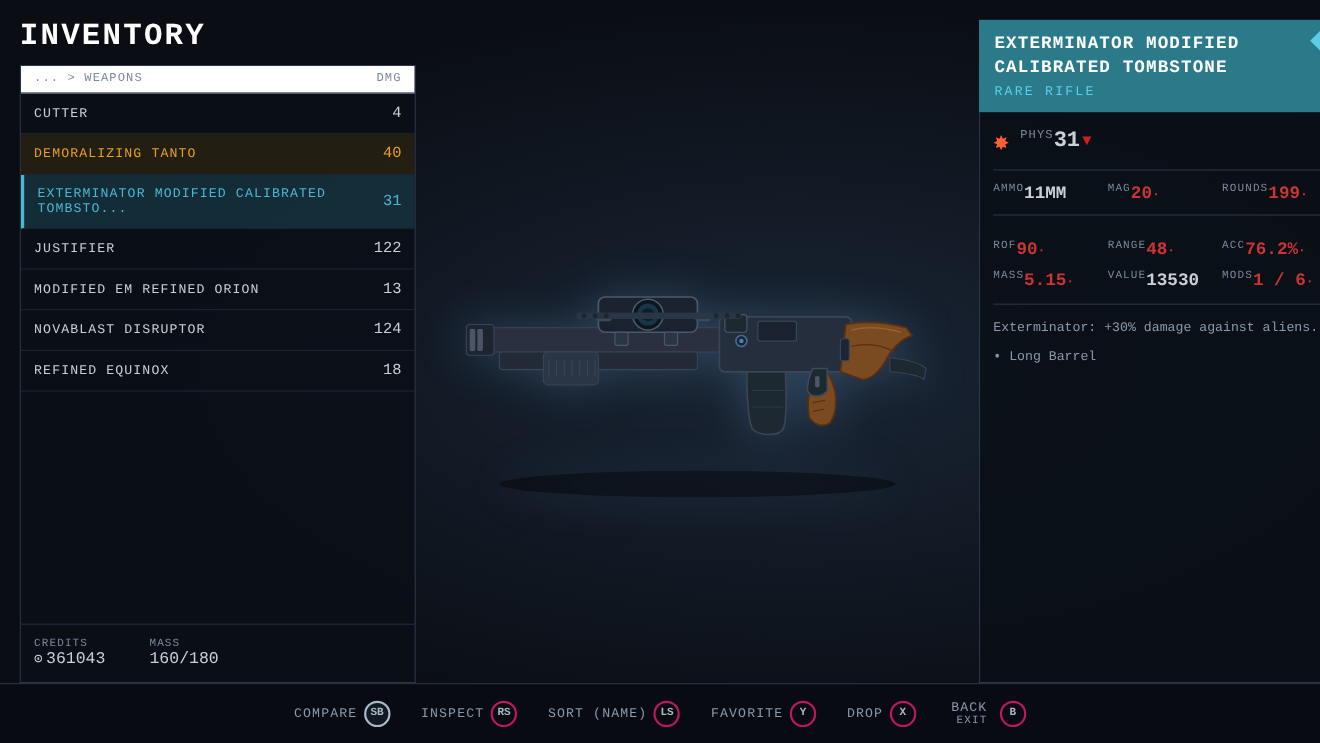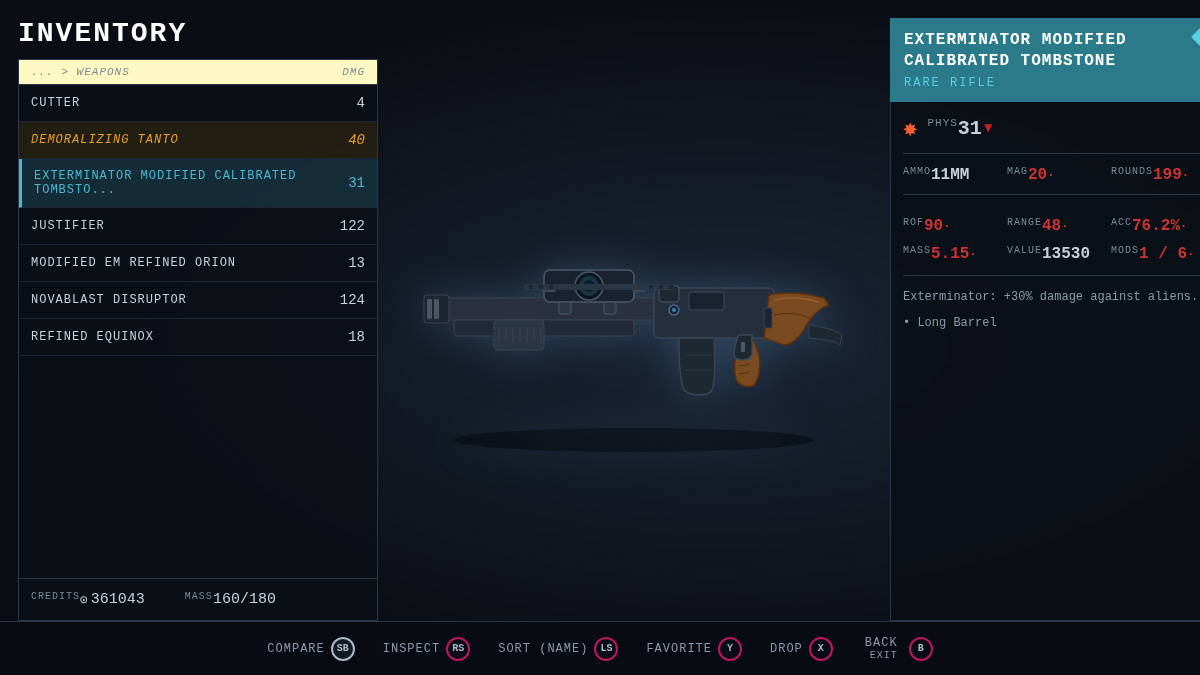--- a/index.html
+++ b/index.html
@@ -61,23 +61,22 @@
       flex: 1;
       border: 1px solid #2a3545;
       background: rgba(10,15,22,0.85);
       overflow: hidden;
     }
 
     .list-header {
       display: flex;
       justify-content: space-between;
       padding: 6px 12px;
-      background: #fef9c3;
+      background: #ffffff;
       border-bottom: 1px solid #2a3545;
-      font-style: italic;
     }
 
     .list-header-label {
       font-size: 11px;
       color: #7a8a9a;
       text-transform: uppercase;
       letter-spacing: 1px;
     }
 
     .weapon-row {
@@ -89,21 +88,20 @@
       cursor: pointer;
     }
 
     .weapon-row.selected {
       background: rgba(50,130,160,0.25);
       border-left: 3px solid #4ab8d0;
     }
 
     .weapon-row.highlighted {
       background: rgba(180,120,0,0.15);
-      font-style: italic;
     }
 
     .weapon-name {
       font-size: 12px;
       letter-spacing: 1px;
       text-transform: uppercase;
       color: #c8d0d8;
     }
 
     .weapon-row.highlighted .weapon-name {
@@ -132,21 +130,21 @@
       display: flex;
       gap: 40px;
       padding: 12px 12px;
       background: rgba(10,15,22,0.9);
       border: 1px solid #2a3545;
       border-top: none;
     }
 
     .bottom-stat {
       display: flex;
-      flex-direction: row;
+      flex-direction: column;
     }
 
     .bottom-stat-label {
       font-size: 10px;
       color: #7a8a9a;
       text-transform: uppercase;
       letter-spacing: 1px;
     }
 
     .bottom-stat-value {

